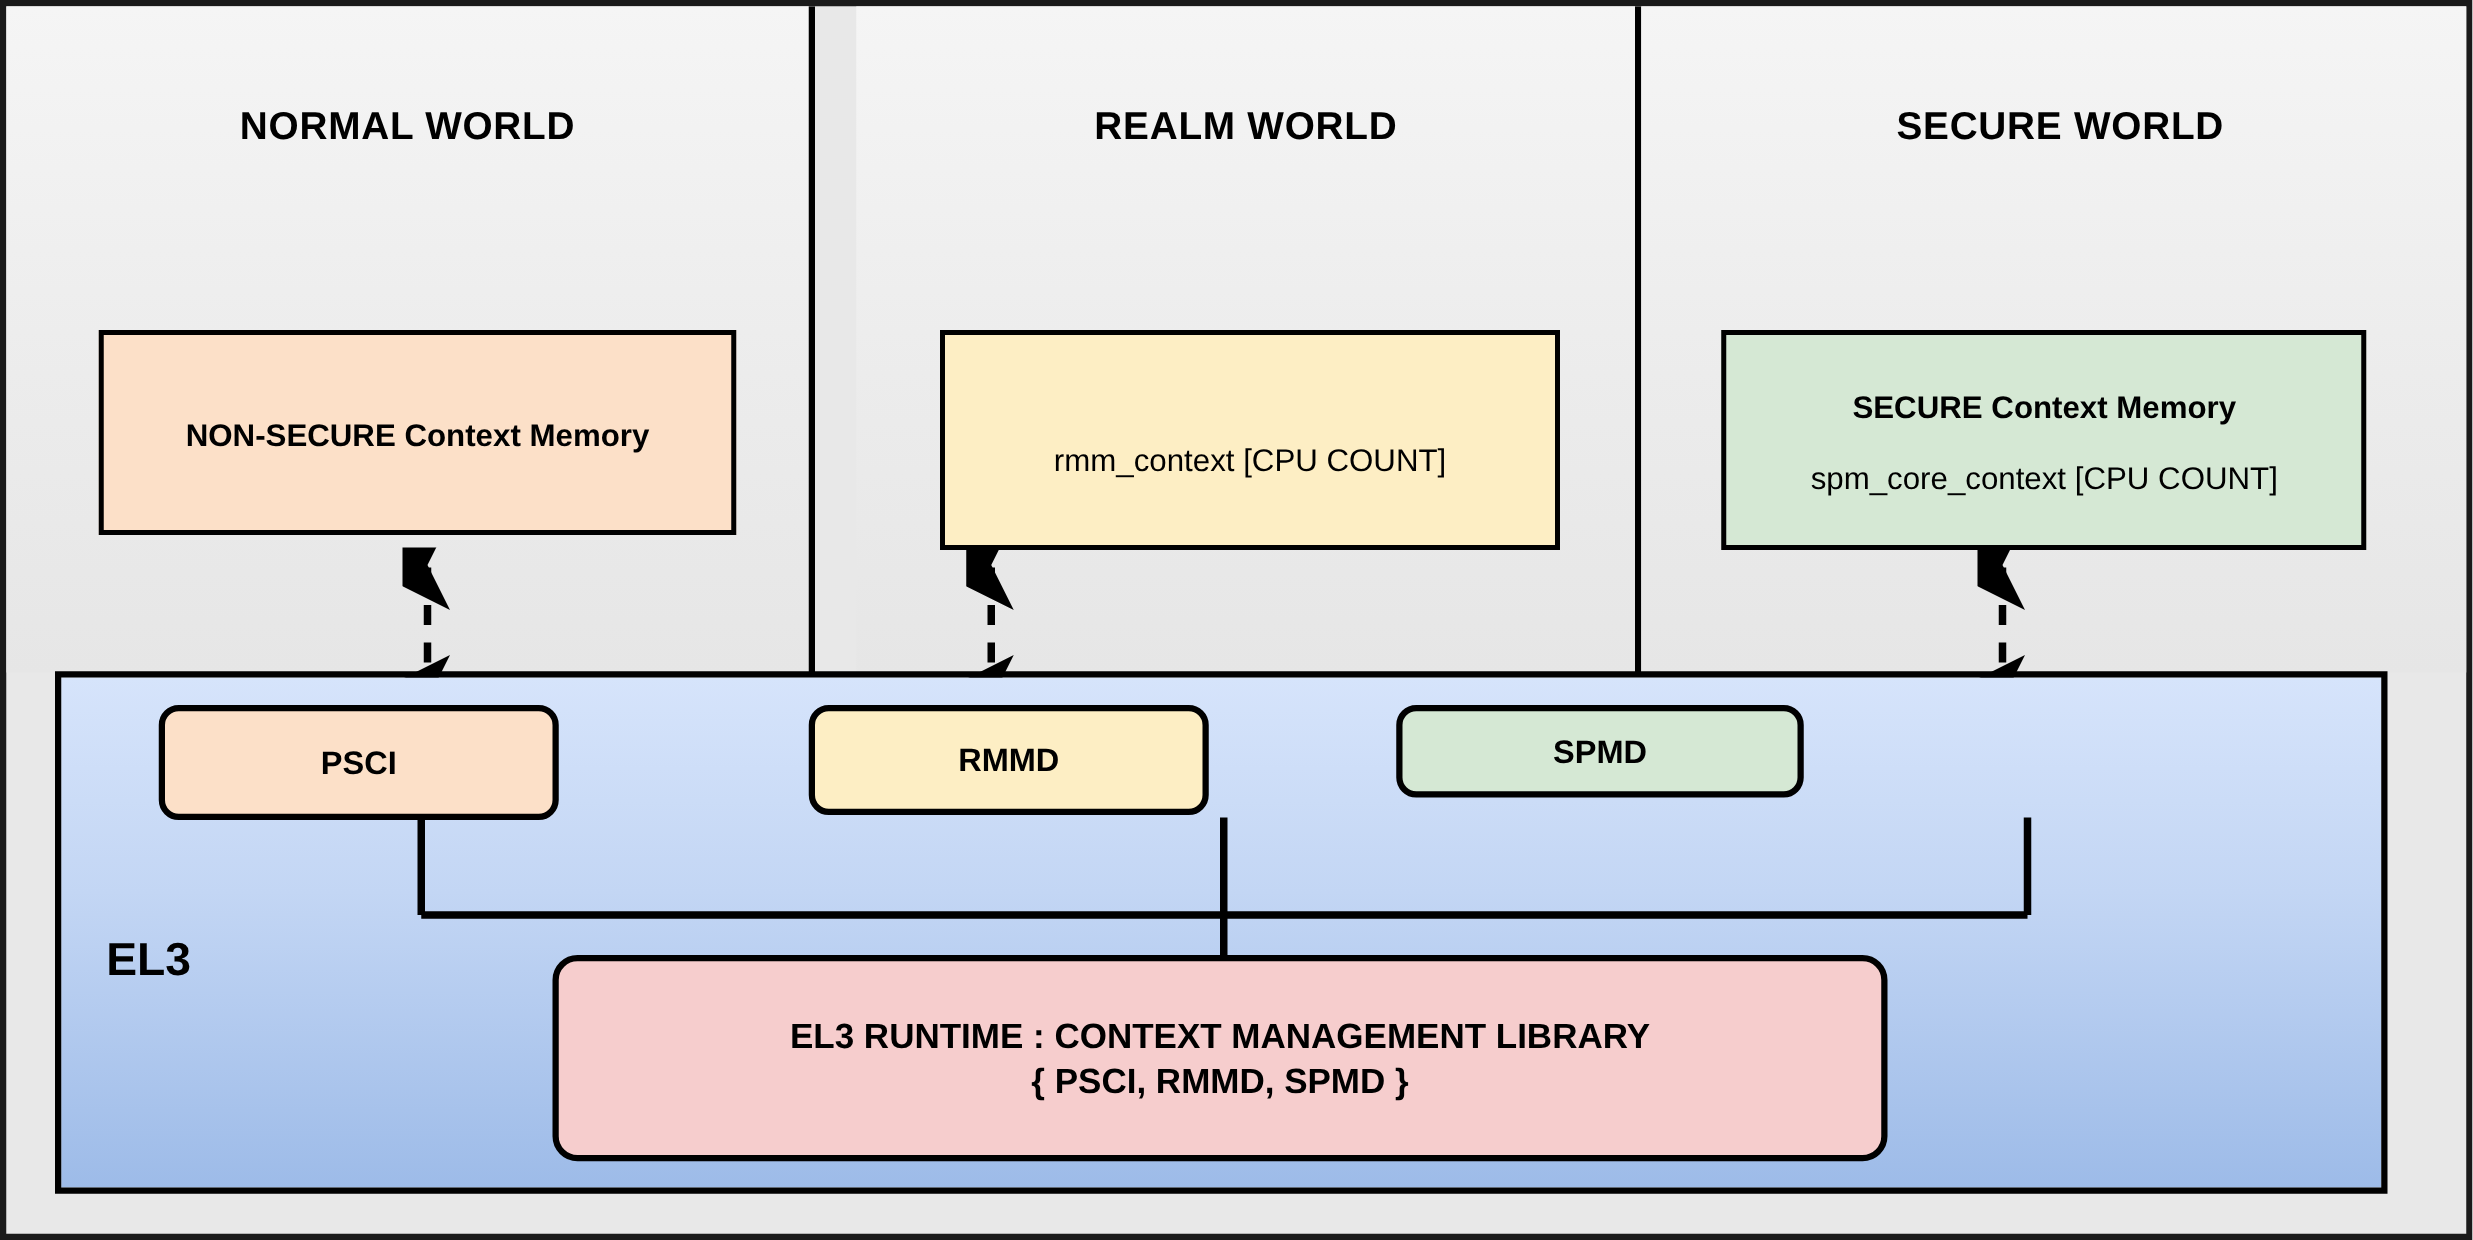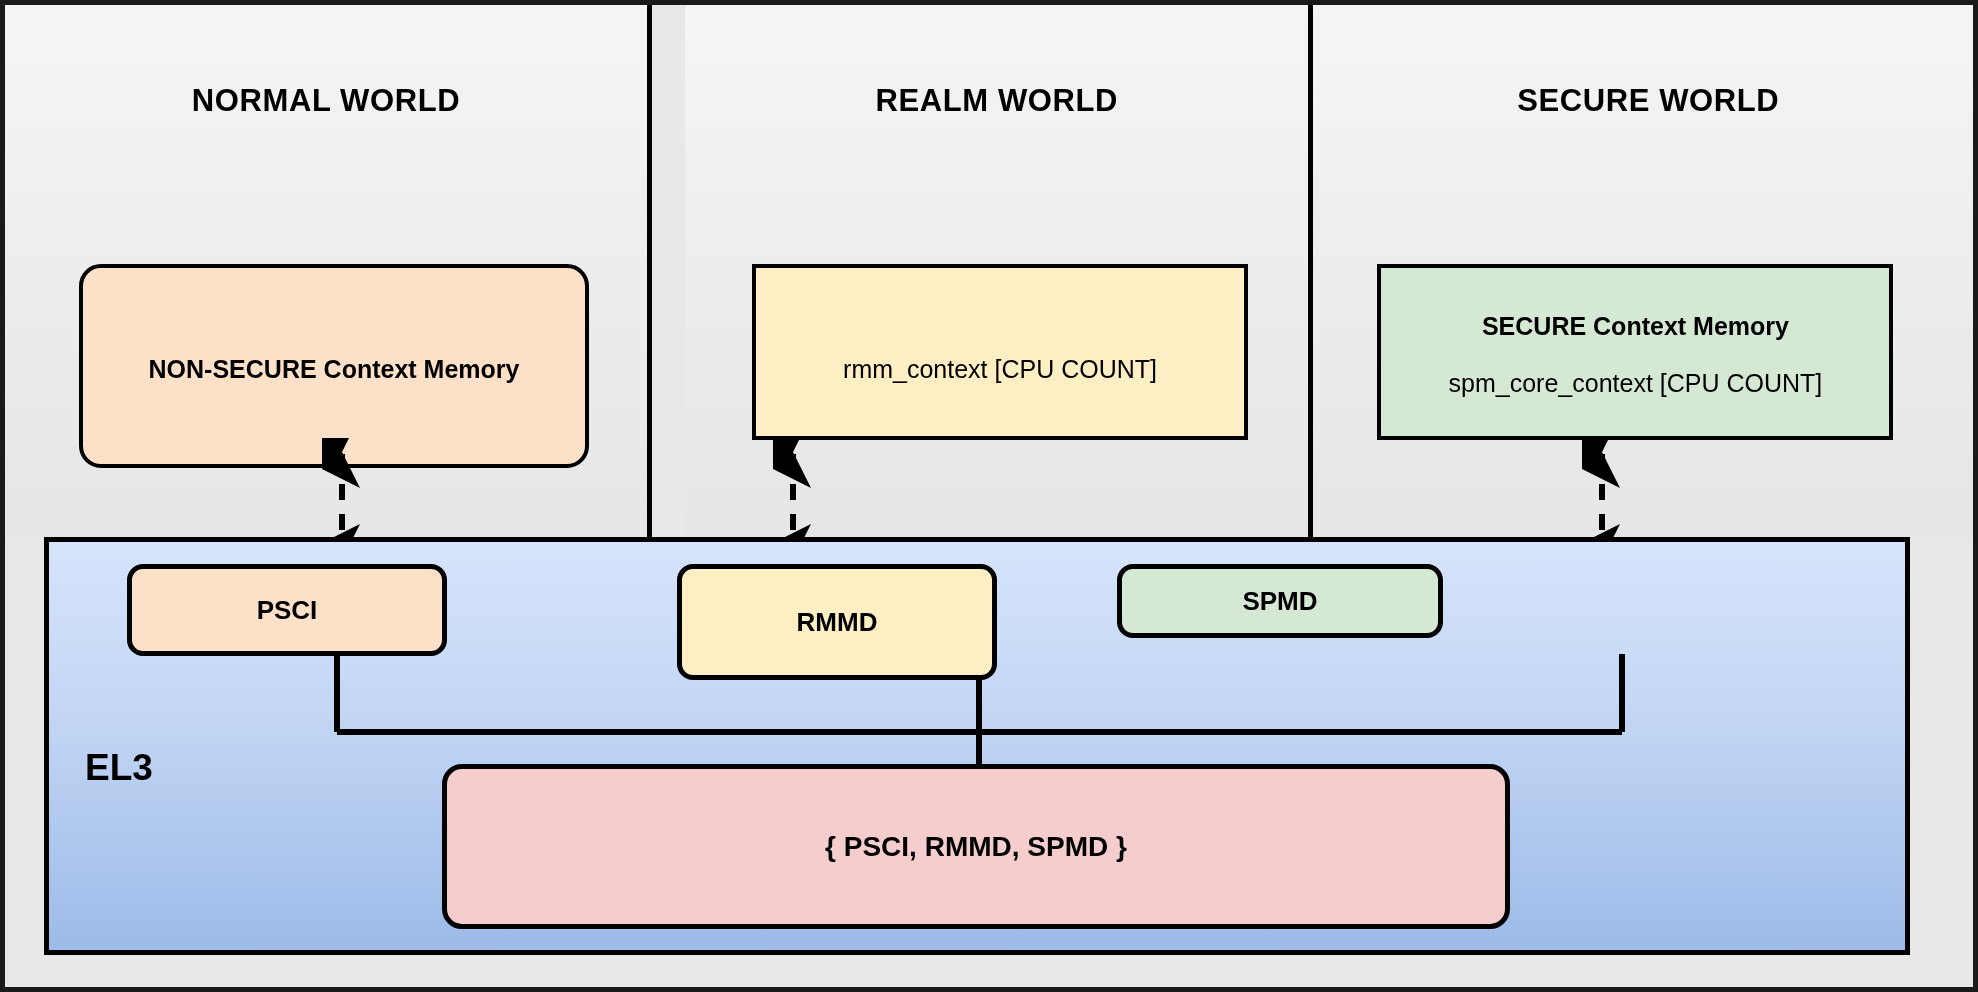--- a/index.html
+++ b/index.html
@@ -149,21 +149,21 @@
 </style>
 </head>
 <body>
 
 <div id="canvas">
 
   <div class="worlds-band">
 
     <div class="world-col divided" style="width:658px;">
       <div class="world-title">NORMAL WORLD</div>
-      <div class="ctx-box" style="left:74px; top:259px; width:510px; height:204px; background:#fce0c8;border-radius:22px;">
+      <div class="ctx-box" style="left:74px; top:259px; width:510px; height:164px; background:#fce0c8;">
         <div class="ctx-title">NON-SECURE Context Memory</div>
       </div>
     </div>
 
     <div class="world-col divided" style="width:639px;margin-left:33px;">
       <div class="world-title">REALM WORLD</div>
       <div class="ctx-box" style="left:67px; top:259px; width:496px; height:176px; background:#fdeec4;">
         <div class="ctx-sub">rmm_context [CPU COUNT]</div>
       </div>
     </div>
@@ -211,26 +211,27 @@
 
       <path d="M930,190 L930,224" stroke="#000" stroke-width="6" fill="none"></path>
     </svg>
 
     <div id="el3-label">EL3</div>
 
     <div class="disp-box" style="left:78px; top:22px; width:320px; height:92px; background:#fce0c8;">
       <span>PSCI</span>
     </div>
 
-    <div class="disp-box" style="left:598px; top:22px; width:320px; height:116px; background:#fdeec4;margin-left:30px;">
+    <div class="disp-box" style="left:598px; top:22px; width:320px; height:88px; background:#fdeec4;">
       <span>RMMD</span>
     </div>
 
     <div class="disp-box" style="left:1068px; top:22px; width:326px; height:74px; background:#d5e8d4;">
       <span>SPMD</span>
     </div>
 
     <div id="runtime-box">
+      <div class="rt-line">EL3 RUNTIME : CONTEXT MANAGEMENT LIBRARY</div>
       <div class="rt-line">{ PSCI, RMMD, SPMD }</div>
     </div>
   </div>
 
 </div>
 
 </body></html>

